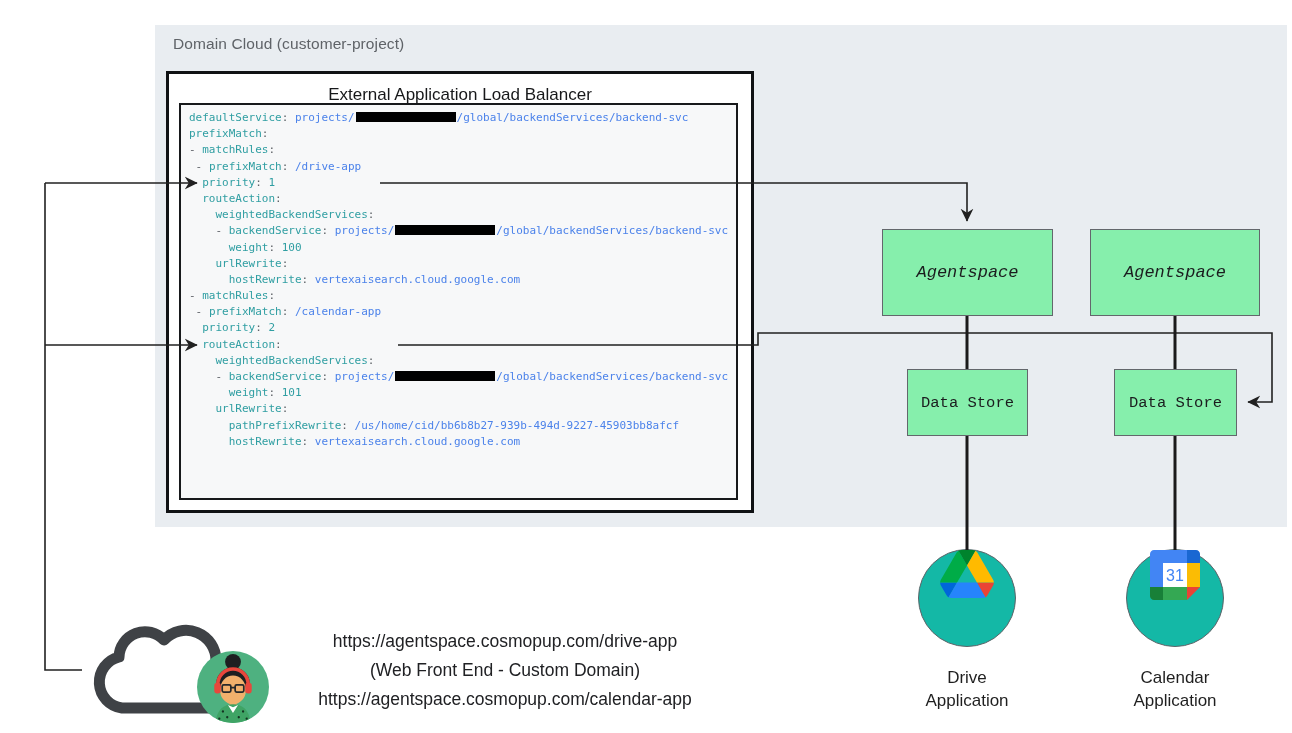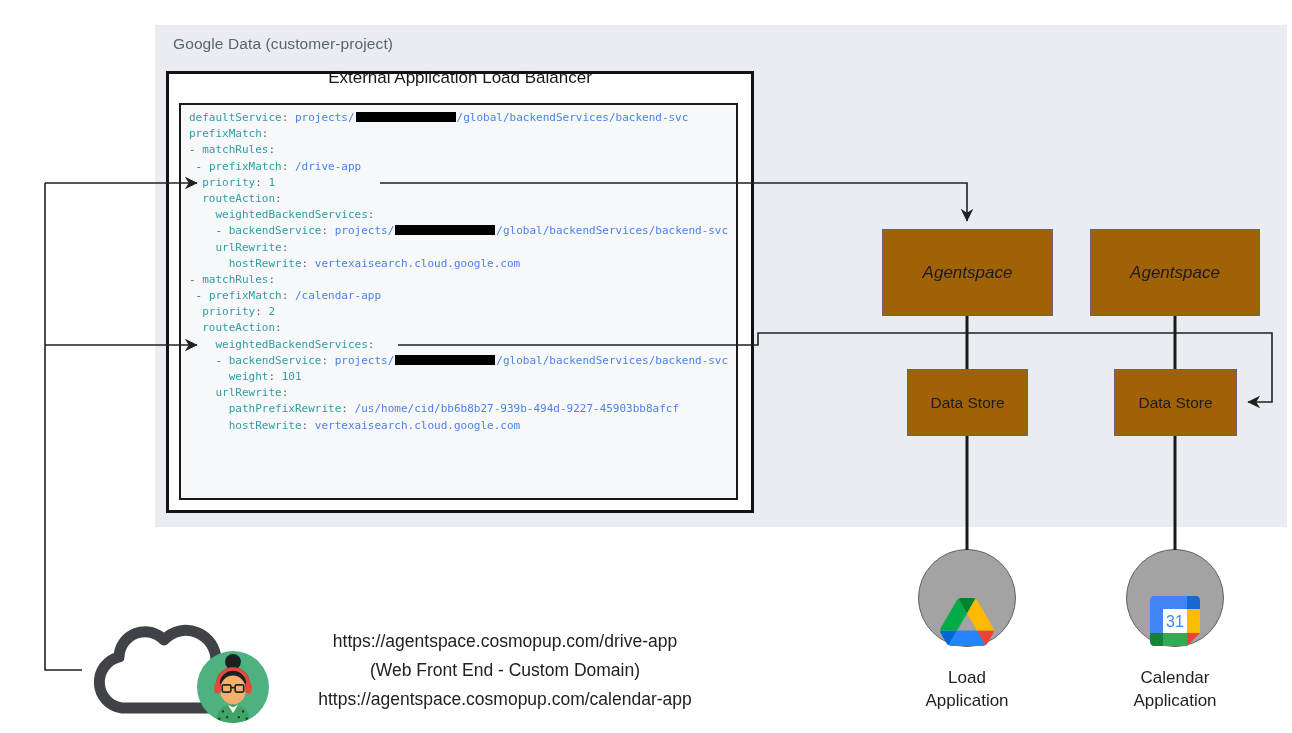--- a/index.html
+++ b/index.html
@@ -8,74 +8,75 @@
     background:#ffffff;
     font-family:"Liberation Sans", sans-serif;
     -webkit-font-smoothing:antialiased;
   }
   .abs{position:absolute;}
   
   .gc-panel{left:155px;top:25px;width:1132px;height:502px;background:#e9edf1;}
   .gc-title{left:173px;top:35px;font-size:15.5px;color:#5f6368;letter-spacing:.1px;}
   
   .lb-box{left:166px;top:71px;width:588px;height:442px;background:#fff;border:3px solid #101214;box-sizing:border-box;}
-  .lb-title{left:166px;top:68px;width:588px;text-align:center;font-size:17px;color:#17181a;}
+  .lb-title{left:166px;top:85px;width:588px;text-align:center;font-size:17px;color:#17181a;}
   
   .code{
     left:179px;top:103px;width:559px;height:397px;
     background:#f7f8f9;border:2.5px solid #17191b;box-sizing:border-box;
     padding:5px 0 0 8px;
     font-family:"DejaVu Sans Mono", monospace;
     font-size:11px;overflow:hidden;
   }
   .code-line{height:16.2px;line-height:16.2px;white-space:pre;}
   .tk-k{color:#2f9ea2;}
   .tk-v{color:#4b82ea;text-align:right;}
   .tk-n{color:#2f9ea2;}
   .tk-p{color:#5f6368;}
   .tk-r{display:inline-block;width:100px;height:10px;background:#000;vertical-align:middle;margin:0 1px 2px 1px;}
   
-  .node{background:#a16207;border:1px solid #63676c;box-sizing:border-box;display:flex;align-items:center;justify-content:center;color:#1b1c1e;}
+  .node{background:#86efac;border:1px solid #63676c;box-sizing:border-box;display:flex;align-items:center;justify-content:center;color:#1b1c1e;font-family:Liberation Mono, monospace;}
   .agentspace{width:171px;height:87px;font-size:17px;font-style:italic;}
   .as1{left:882px;top:229px;}
   .as2{left:1090px;top:229px;width:170px;}
   .datastore{width:121px;height:67px;font-size:15.5px;text-align:right;}
   .ds1{left:907px;top:369px;}
   .ds2{left:1114px;top:369px;width:123px;}
   
-  .app-circle{width:98px;height:98px;border-radius:50%;background:#a3a3a3;border:1.5px solid #5f6368;box-sizing:border-box;display:flex;align-items:flex-end;justify-content:center;}
+  .app-circle{width:98px;height:98px;border-radius:50%;background:#14b8a6;border:1.5px solid #5f6368;box-sizing:border-box;display:flex;align-items:flex-start;justify-content:center;}
   .drive-circle{left:918px;top:549px;}
   .calendar-circle{left:1126px;top:549px;}
   .app-label{width:140px;text-align:center;font-size:17px;line-height:1.38;color:#1f1f1f;}
   .drive-label{left:897px;top:666px;}
   .calendar-label{left:1105px;top:666px;}
   
   .fe-text{left:270px;top:627px;width:470px;text-align:center;font-size:17.5px;line-height:29px;color:#202124;}
   
   svg.overlay{left:0;top:0;pointer-events:none;z-index:40;}
   .cloud-wrap{left:76px;top:612px;}
   .avatar-wrap{left:197px;top:651px;}
 </style>
 </head>
 <body>
 
 <div class="abs gc-panel"></div>
-<div class="abs gc-title">Google Data (customer-project)</div>
+<div class="abs gc-title">Domain Cloud (customer-project)</div>
 
 <div class="abs lb-box"></div>
 <div class="abs lb-title">External Application Load Balancer</div>
 <div class="abs code">
     <div class="code-line"><span class="tk-k">defaultService</span><span class="tk-p">: </span><span class="tk-v">projects/</span><span class="tk-r"></span><span class="tk-v">/global/backendServices/backend-svc</span></div>
     <div class="code-line"><span class="tk-k">prefixMatch</span><span class="tk-p">:</span></div>
     <div class="code-line"><span class="tk-p">- </span><span class="tk-k">matchRules</span><span class="tk-p">:</span></div>
     <div class="code-line"><span class="tk-p"> - </span><span class="tk-k">prefixMatch</span><span class="tk-p">: </span><span class="tk-v">/drive-app</span></div>
     <div class="code-line"><span class="tk-p">  </span><span class="tk-k">priority</span><span class="tk-p">: </span><span class="tk-n">1</span></div>
     <div class="code-line"><span class="tk-p">  </span><span class="tk-k">routeAction</span><span class="tk-p">:</span></div>
     <div class="code-line"><span class="tk-p">    </span><span class="tk-k">weightedBackendServices</span><span class="tk-p">:</span></div>
     <div class="code-line"><span class="tk-p">    - </span><span class="tk-k">backendService</span><span class="tk-p">: </span><span class="tk-v">projects/</span><span class="tk-r"></span><span class="tk-v">/global/backendServices/backend-svc</span></div>
+    <div class="code-line"><span class="tk-p">      </span><span class="tk-k">weight</span><span class="tk-p">: </span><span class="tk-n">100</span></div>
     <div class="code-line"><span class="tk-p">    </span><span class="tk-k">urlRewrite</span><span class="tk-p">:</span></div>
     <div class="code-line"><span class="tk-p">      </span><span class="tk-k">hostRewrite</span><span class="tk-p">: </span><span class="tk-v">vertexaisearch.cloud.google.com</span></div>
     <div class="code-line"><span class="tk-p">- </span><span class="tk-k">matchRules</span><span class="tk-p">:</span></div>
     <div class="code-line"><span class="tk-p"> - </span><span class="tk-k">prefixMatch</span><span class="tk-p">: </span><span class="tk-v">/calendar-app</span></div>
     <div class="code-line"><span class="tk-p">  </span><span class="tk-k">priority</span><span class="tk-p">: </span><span class="tk-n">2</span></div>
     <div class="code-line"><span class="tk-p">  </span><span class="tk-k">routeAction</span><span class="tk-p">:</span></div>
     <div class="code-line"><span class="tk-p">    </span><span class="tk-k">weightedBackendServices</span><span class="tk-p">:</span></div>
     <div class="code-line"><span class="tk-p">    - </span><span class="tk-k">backendService</span><span class="tk-p">: </span><span class="tk-v">projects/</span><span class="tk-r"></span><span class="tk-v">/global/backendServices/backend-svc</span></div>
     <div class="code-line"><span class="tk-p">      </span><span class="tk-k">weight</span><span class="tk-p">: </span><span class="tk-n">101</span></div>
     <div class="code-line"><span class="tk-p">    </span><span class="tk-k">urlRewrite</span><span class="tk-p">:</span></div>
@@ -114,21 +115,21 @@
     <path fill="#fbbc04" d="M200 52h-52v96h52z"></path>
     <path fill="#34a853" d="M148 148H52v52h96z"></path>
     <path fill="#188038" d="M52 148H0v36c0 8.8 7.2 16 16 16h36z"></path>
     <path fill="#1967d2" d="M200 52V16c0-8.8-7.2-16-16-16h-36v52z"></path>
     <path fill="#4285f4" d="M148 0H16C7.2 0 0 7.2 0 16v132h52V52h96z"></path>
     <text x="100" y="124" text-anchor="middle" font-family="Liberation Sans, sans-serif" font-size="64" font-weight="500" fill="#4285f4">31</text>
   </svg>
 </div>
 
 <div class="abs app-label drive-label">
-  <div>Load</div>
+  <div>Drive</div>
   <div>Application</div>
 </div>
 <div class="abs app-label calendar-label">
   <div>Calendar</div>
   <div>Application</div>
 </div>
 
 <div class="abs fe-text">
   <div>https://agentspace.cosmopup.com/drive-app</div>
   <div>(Web Front End - Custom Domain)</div>

